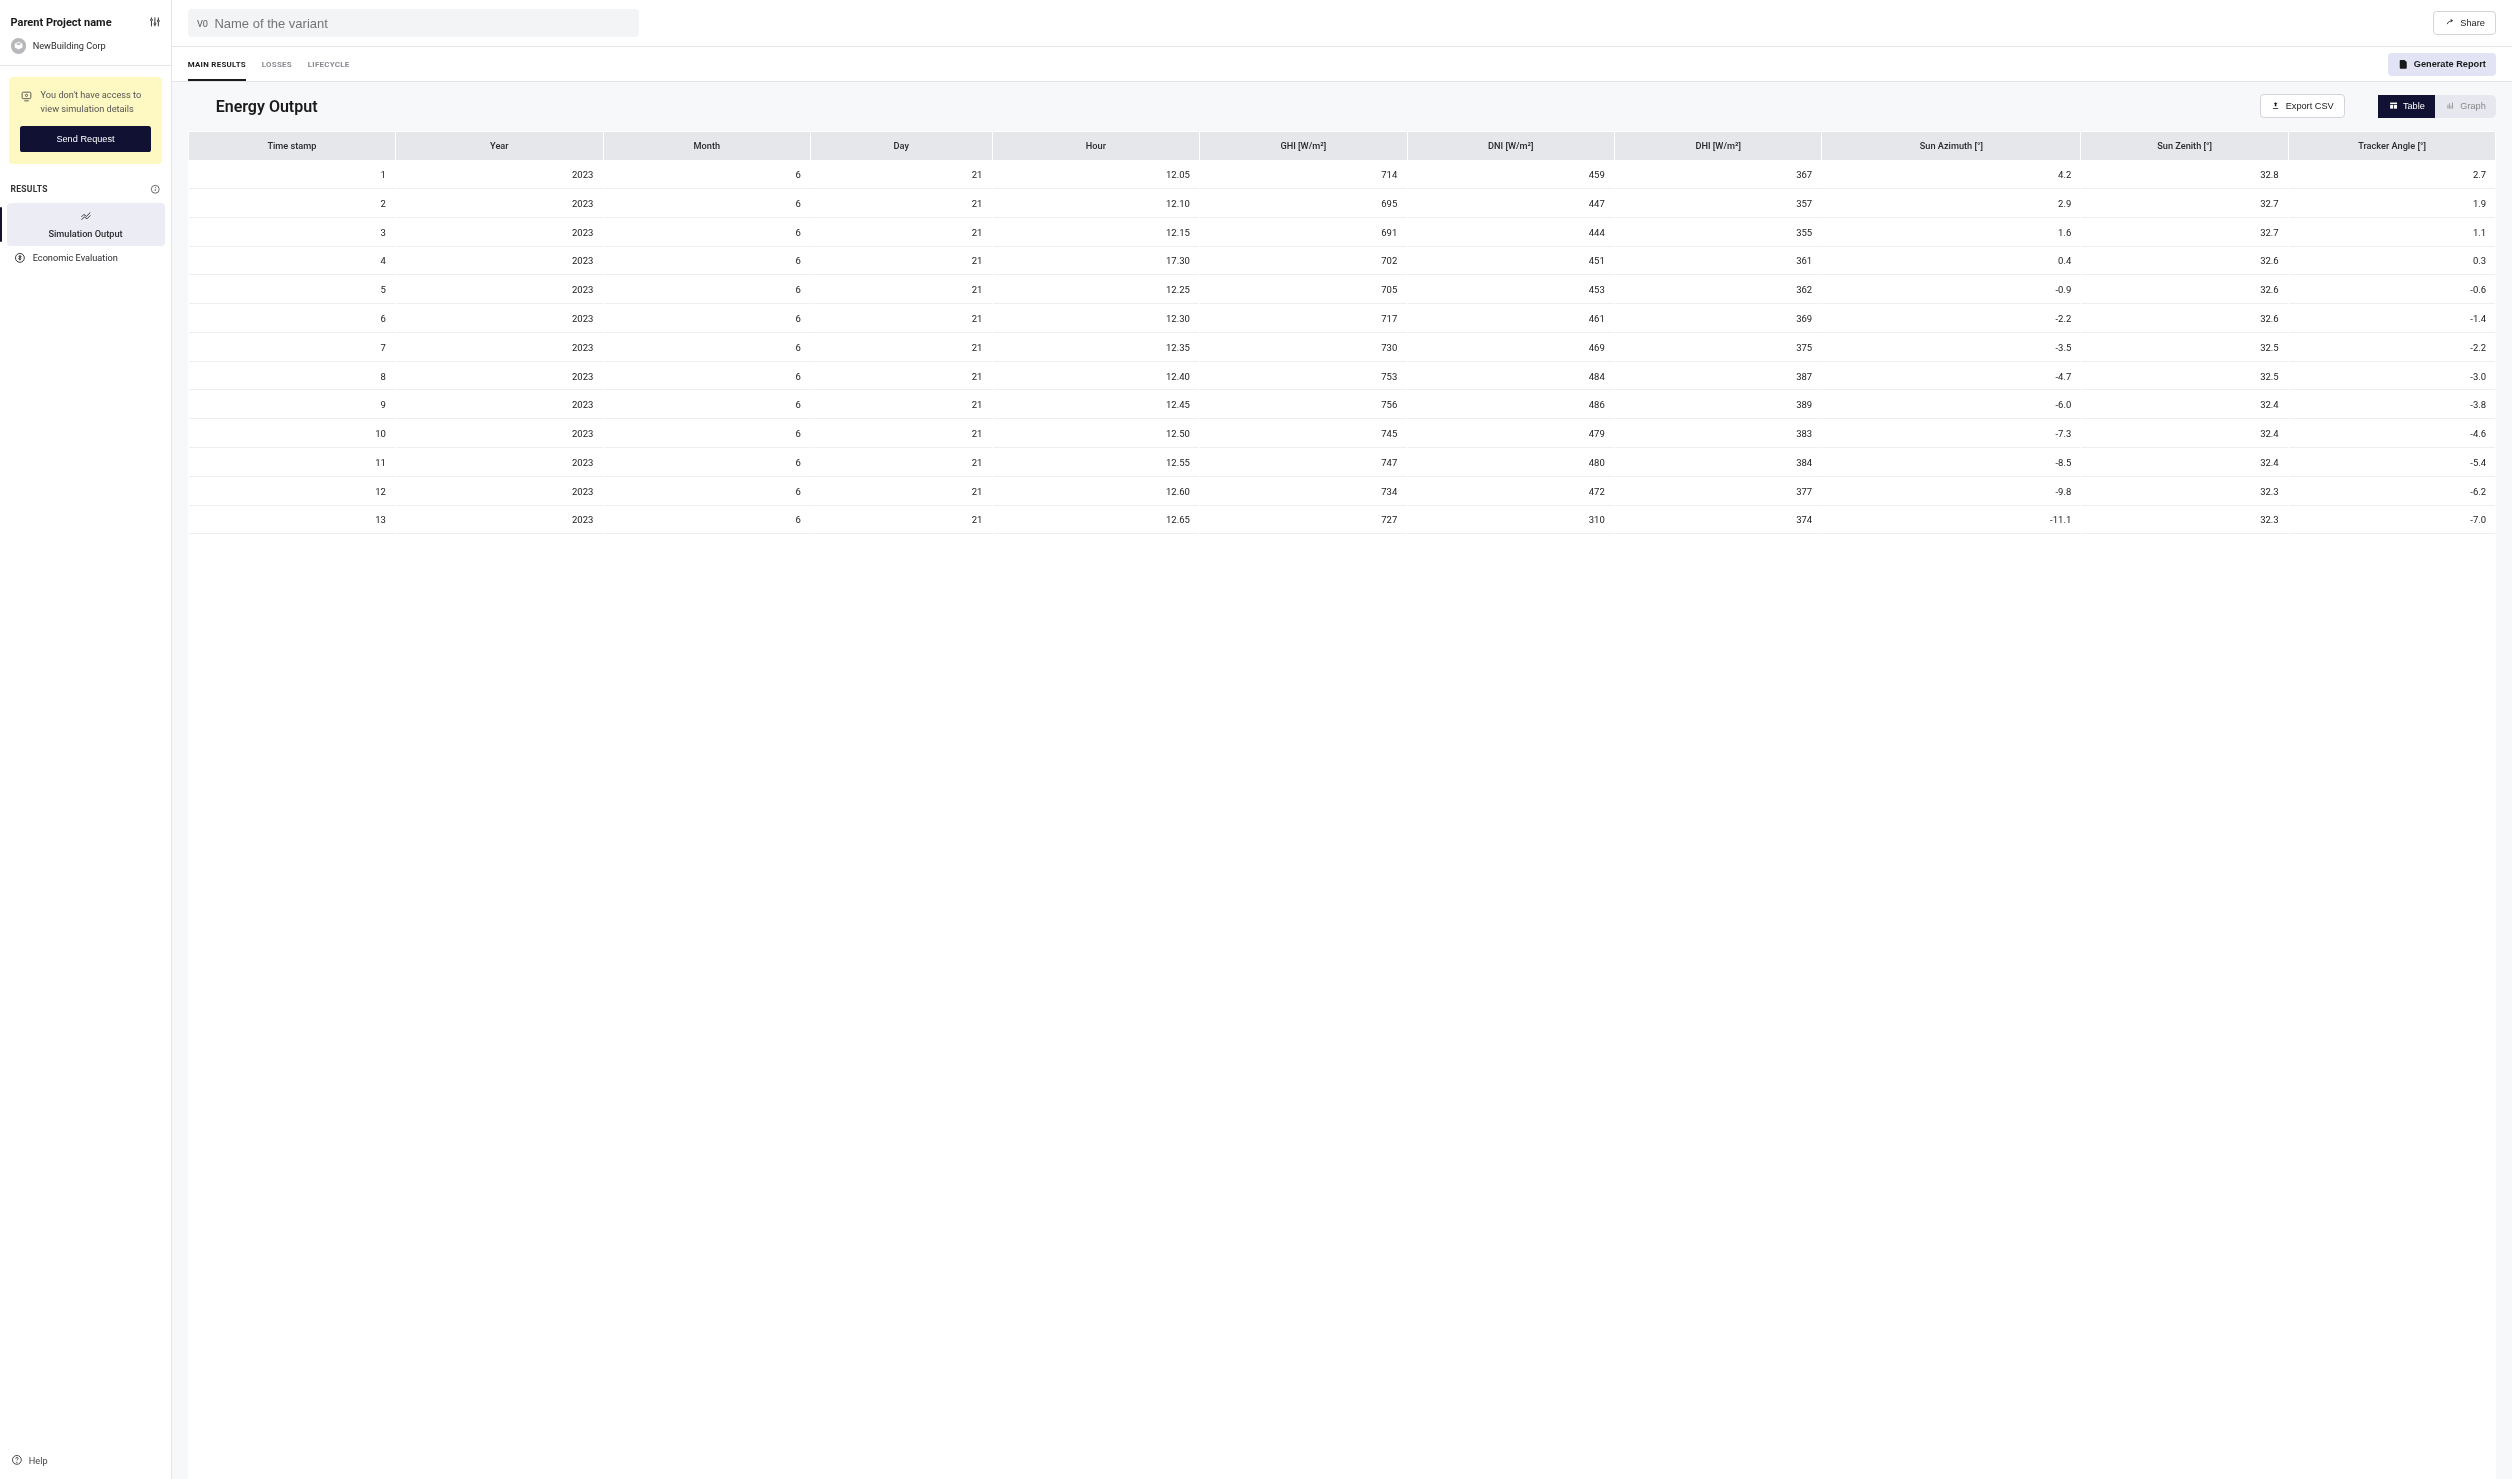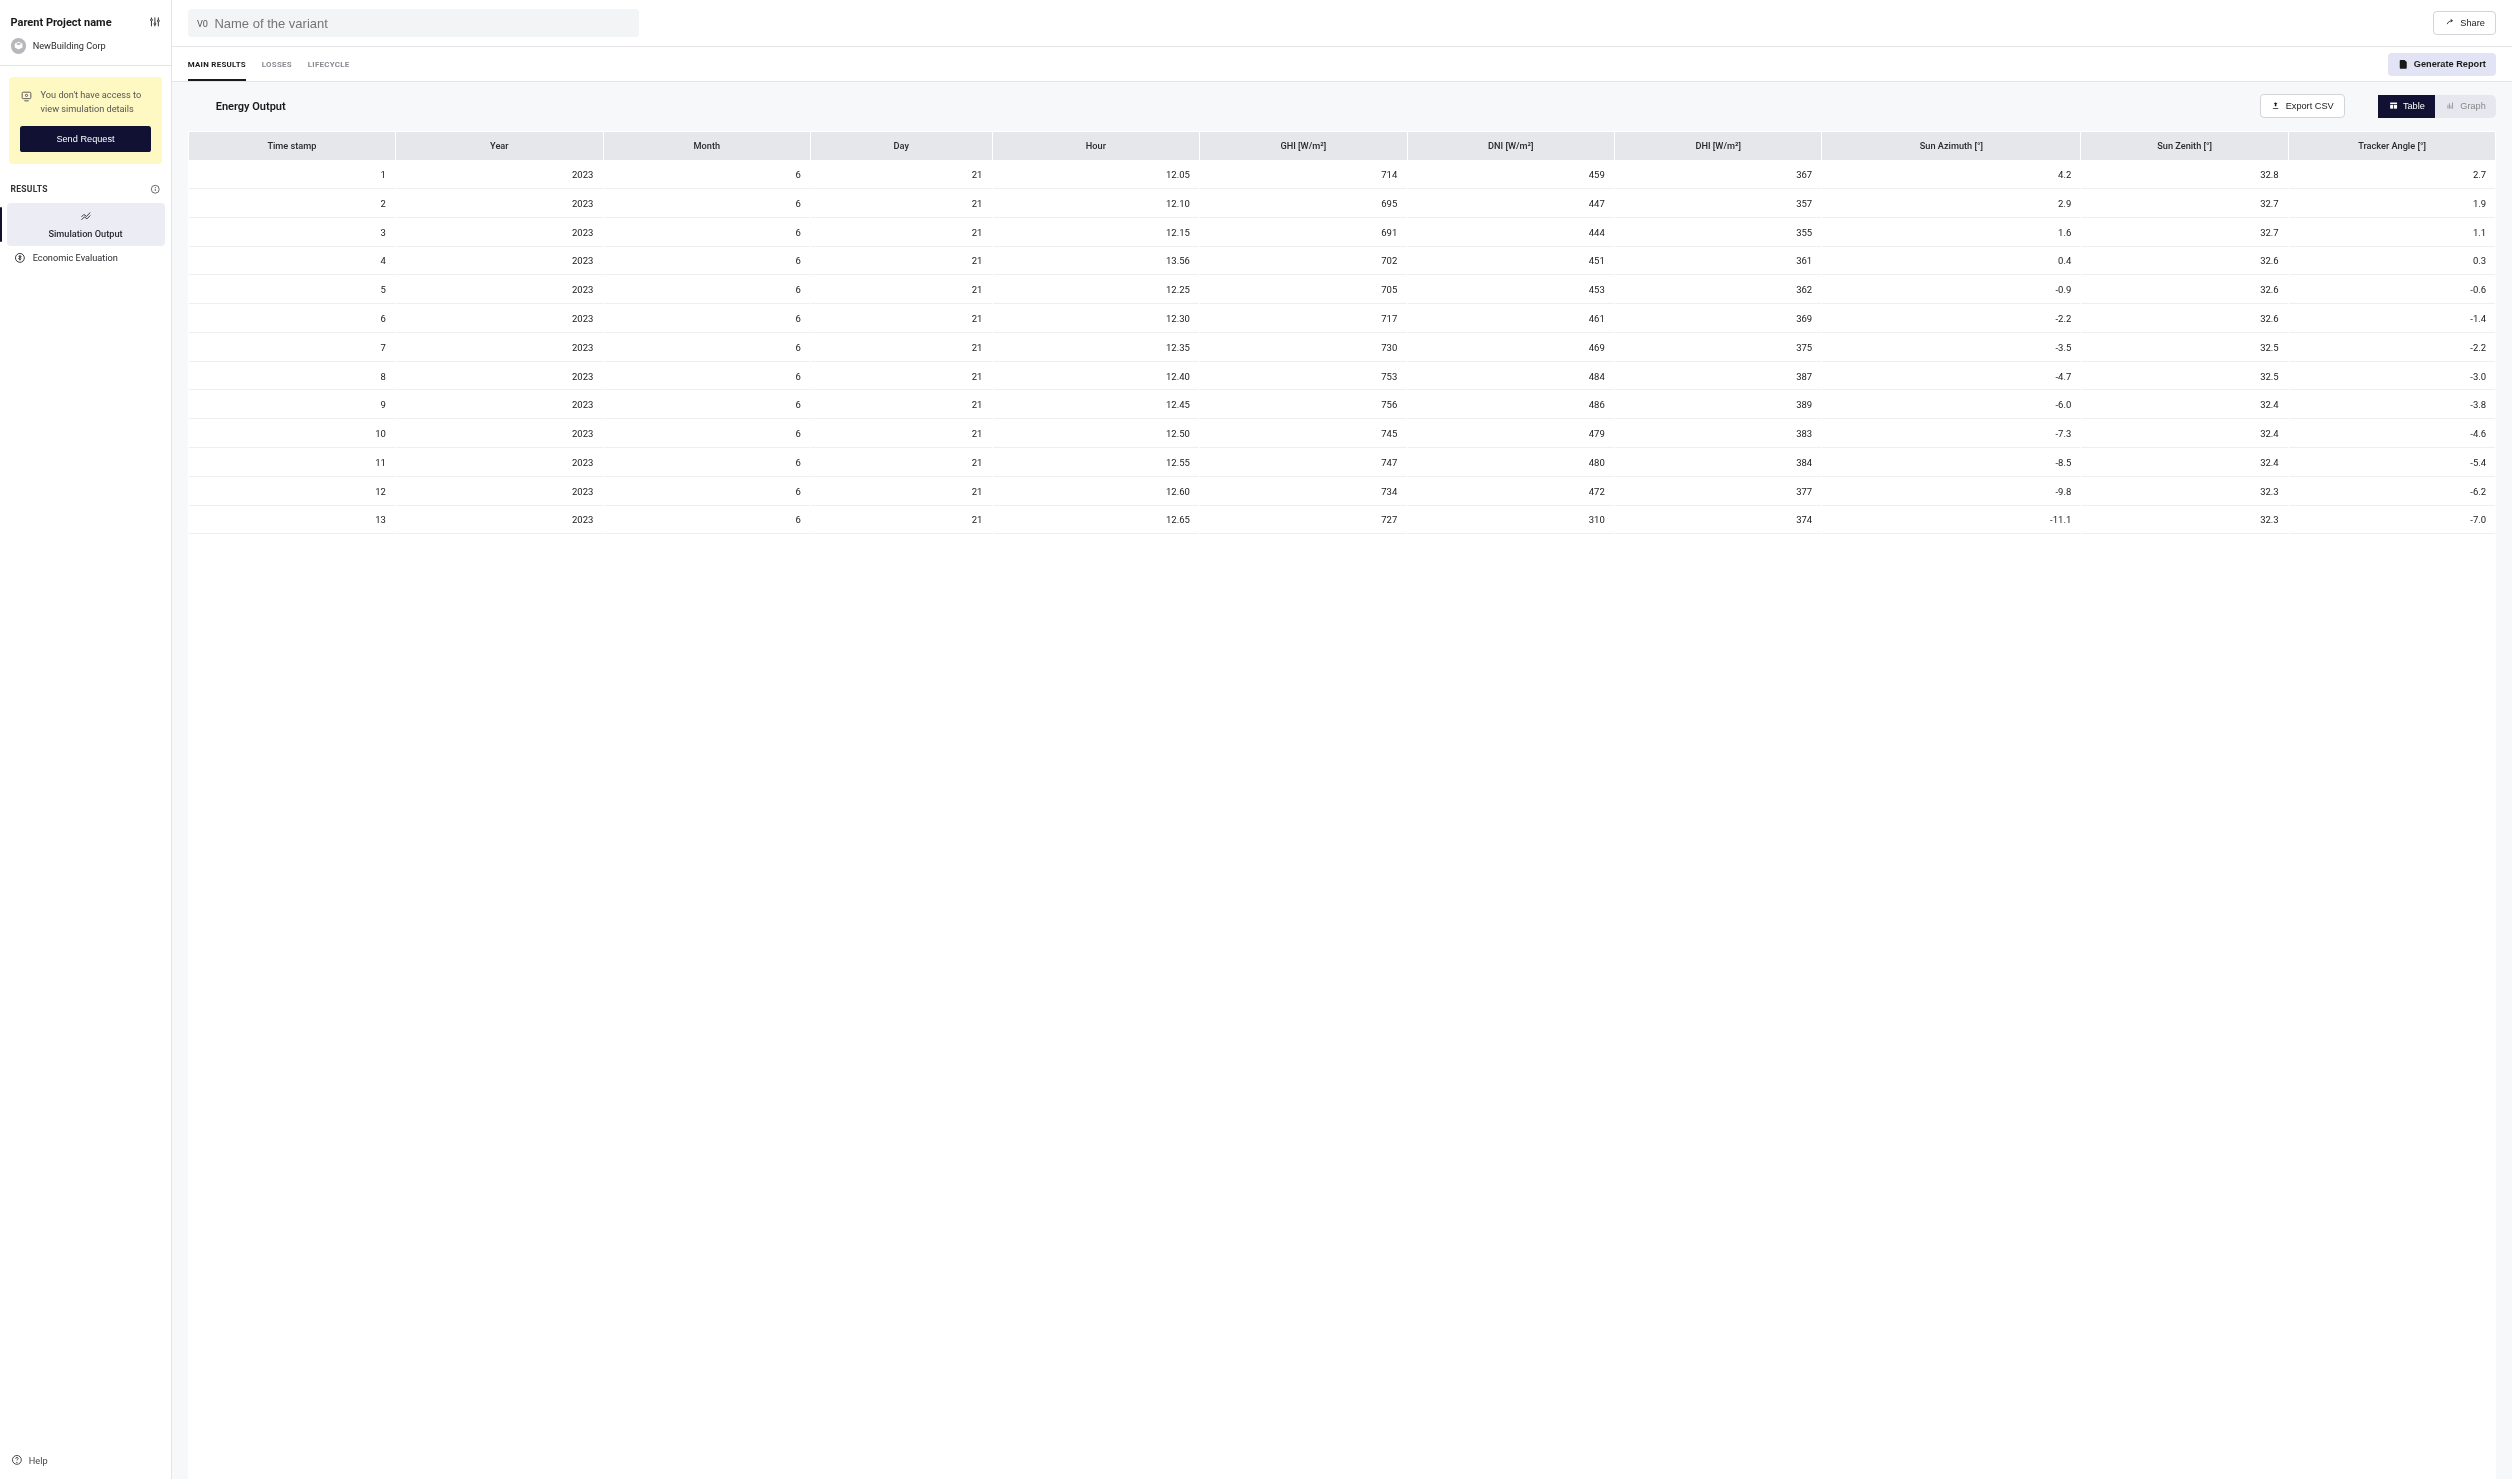--- a/index.html
+++ b/index.html
@@ -269,21 +269,21 @@
     flex-direction: column;
     overflow: hidden;
   }
   .content-header {
     display: flex;
     align-items: center;
     justify-content: space-between;
     margin-bottom: 13px;
   }
   .content-title {
-    font-size: 11px;
+    font-size: 16px;
     font-weight: 600;
     padding-left: 28px;
   }
   .content-controls {
     display: flex;
     gap: 7.9px;
     align-items: center;
   }
   .export-btn {
     display: flex;
@@ -583,21 +583,21 @@
                 <td>355</td>
                 <td>1.6</td>
                 <td>32.7</td>
                 <td>1.1</td>
               </tr>
               <tr>
                 <td>4</td>
                 <td>2023</td>
                 <td>6</td>
                 <td>21</td>
-                <td>13.56</td>
+                <td>17.30</td>
                 <td>702</td>
                 <td>451</td>
                 <td>361</td>
                 <td>0.4</td>
                 <td>32.6</td>
                 <td>0.3</td>
               </tr>
               <tr>
                 <td>5</td>
                 <td>2023</td>

